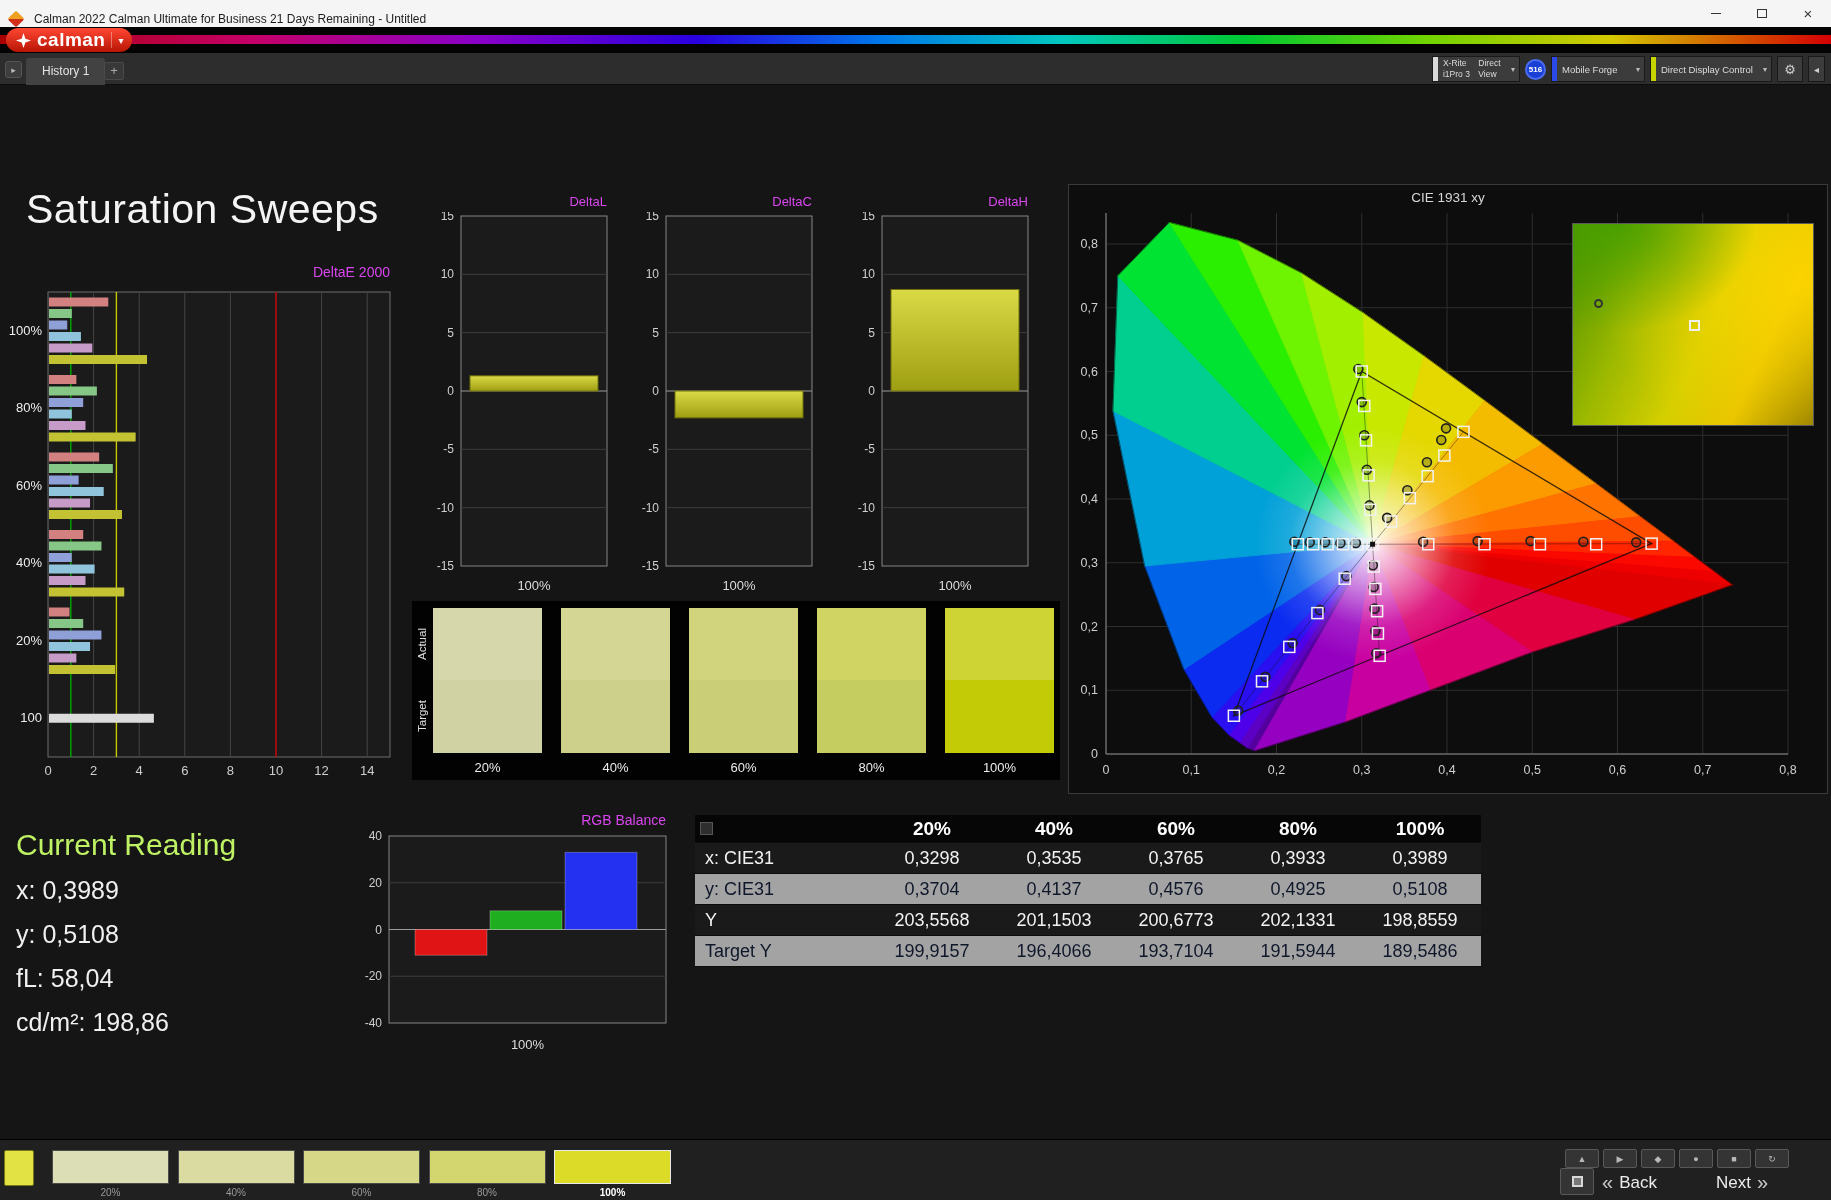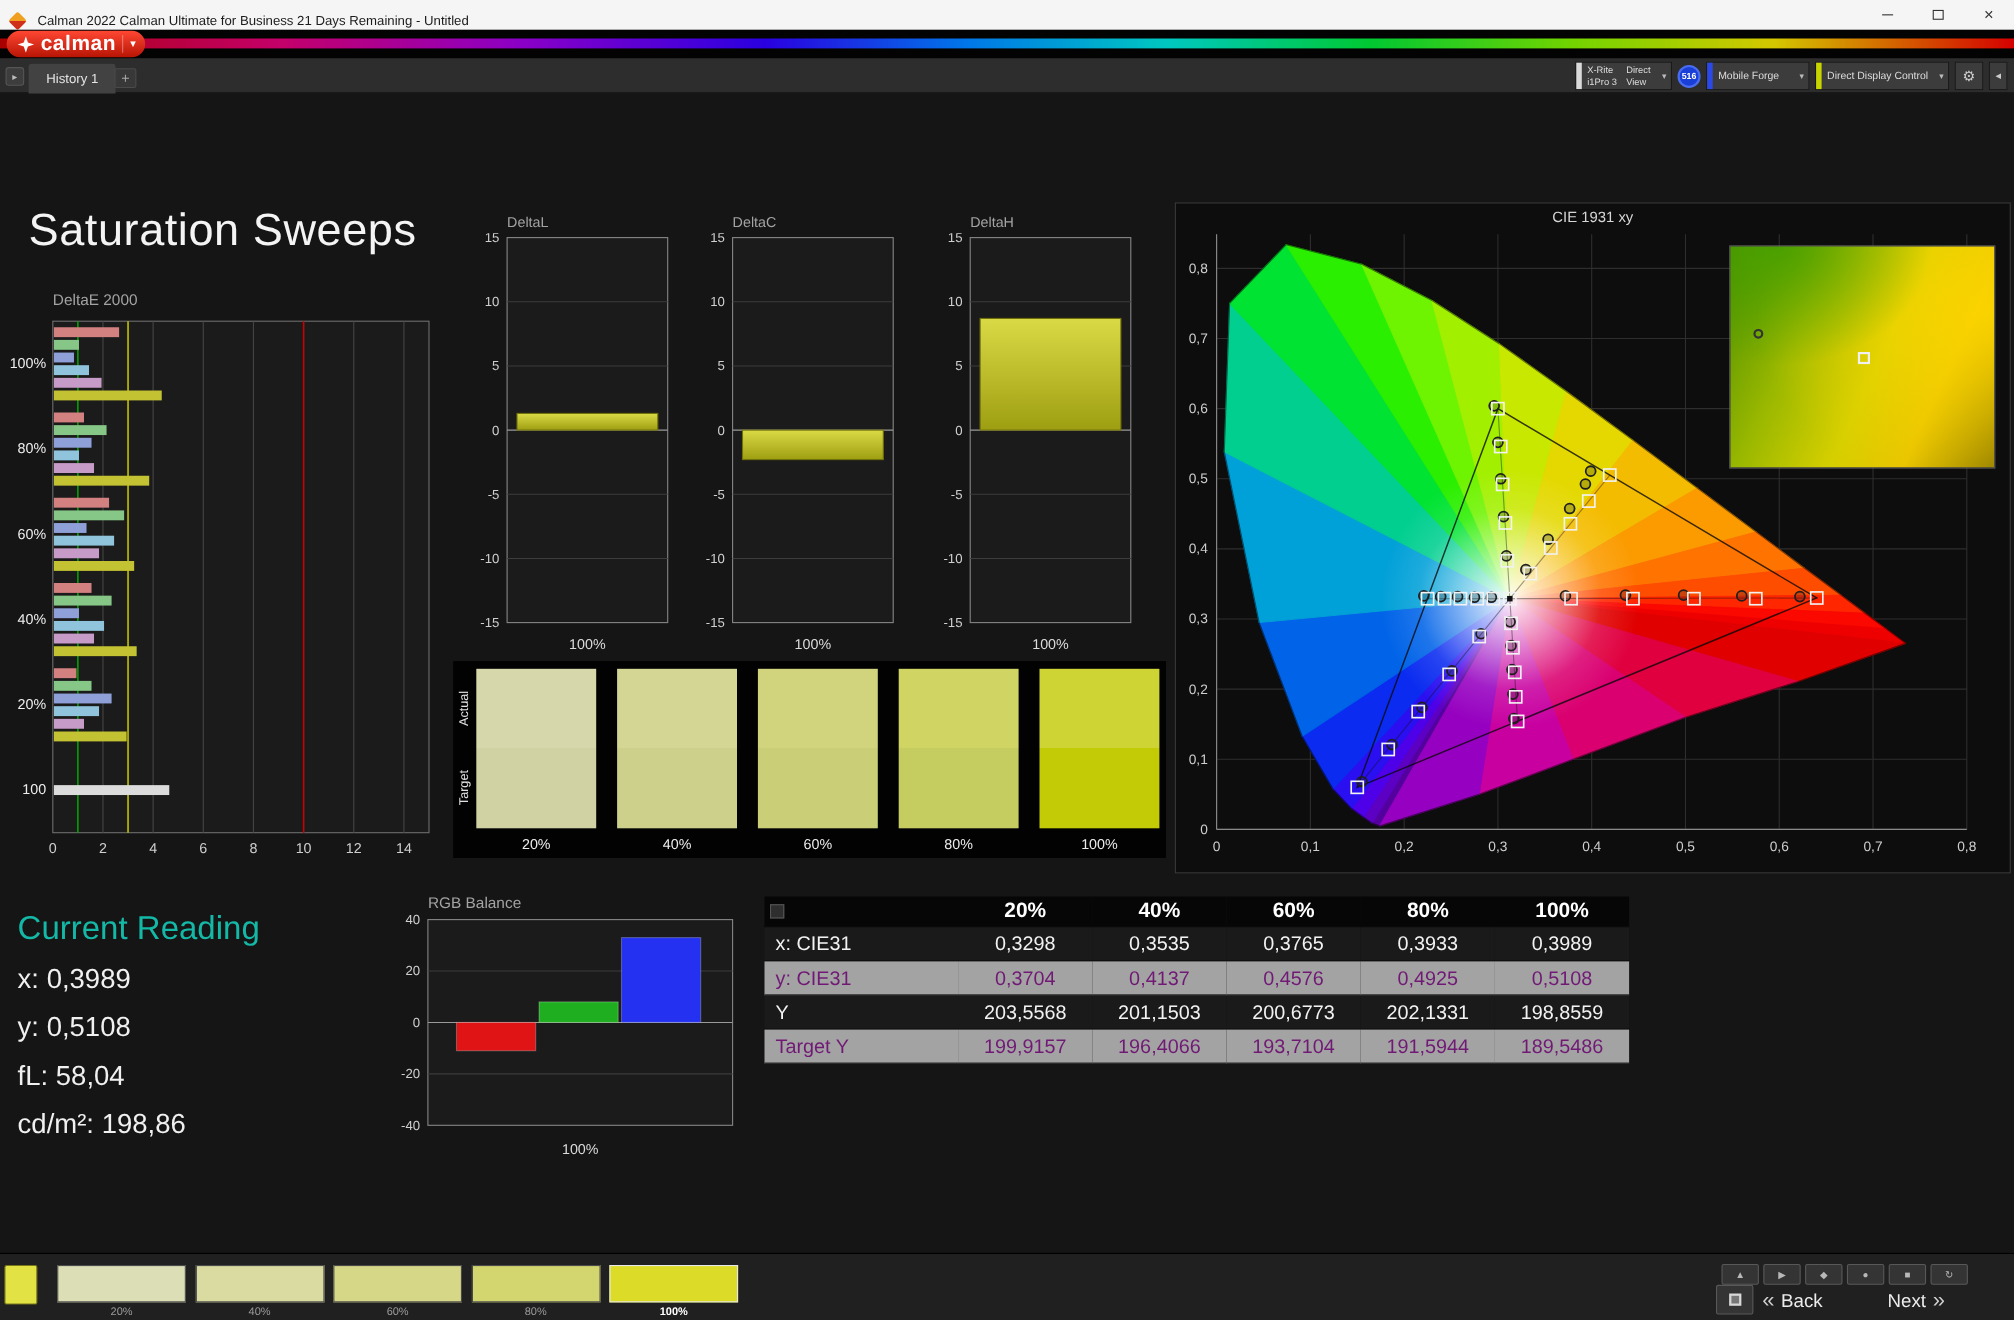--- a/index.html
+++ b/index.html
@@ -38,21 +38,21 @@
   .chip-1l{font-size:9.5px}
   #chip-source .chip-1l{width:70px}
   #chip-display .chip-1l{width:98px}
   .chip-caret{font-size:8px;color:#bbb;margin:0 4px}
   #badge{width:21px;height:21px;border-radius:50%;background:#1a3fd6;border:2px solid #4a6cf0;color:#fff;font-size:8px;font-weight:bold;display:flex;align-items:center;justify-content:center}
   .sqbtn{width:26px;height:26px;background:#3c3c3c;border:1px solid #191919;color:#ccc;font-size:13px;display:flex;align-items:center;justify-content:center}
   .sqbtn.narrow{width:17px;font-size:10px}
 
   
   #page-title{position:absolute;left:26px;top:186px;font-size:41px;color:#f4f4f4;letter-spacing:.5px}
-  .chart-title{position:absolute;font-size:14px;color:#a3a3a3;text-align:left}
+  .chart-title{position:absolute;font-size:14px;color:#d946ef;text-align:right}
   #deltae-title{left:48px;top:264px;width:342px}
   #dl-title{left:461px;top:194px;width:146px;font-size:13px}
   #dc-title{left:666px;top:194px;width:146px;font-size:13px}
   #dh-title{left:882px;top:194px;width:146px;font-size:13px}
   #rgb-title{left:389px;top:812px;width:277px}
   svg.chart{position:absolute}
   #deltae-svg{left:4px;top:290px}
   #dl-svg{left:413px;top:212px}
   #dc-svg{left:618px;top:212px}
   #dh-svg{left:834px;top:212px}
@@ -74,30 +74,30 @@
   #cie-svg{position:absolute;left:0;top:0}
   #cie-inset{position:absolute;left:503px;top:38px;width:242px;height:203px;border:1px solid #5a5a5a;
     background:
       radial-gradient(130% 120% at 18% 0%, rgba(70,160,0,.9), rgba(70,160,0,0) 45%),
       radial-gradient(150% 140% at 100% 30%, rgba(255,215,0,.85), rgba(255,215,0,0) 60%),
       linear-gradient(115deg,#4c8f00 0%,#9ab800 30%,#d6cf00 55%,#e8c400 75%,#8f7a00 100%)}
   #inset-circle{position:absolute;left:21px;top:75px;width:9px;height:9px;border:2px solid #333;border-radius:50%}
   #inset-square{position:absolute;left:116px;top:96px;width:11px;height:11px;border:2px solid #f0f0f0}
 
   
-  #reading-title{position:absolute;left:16px;top:828px;font-size:30px;color:#14b8a6}
+  #reading-title{position:absolute;left:16px;top:828px;font-size:30px;color:#bef264}
   .reading-line{position:absolute;left:16px;font-size:25px;color:#f0f0f0}
 
   
   #meas-table{position:absolute;left:695px;top:815px}
   .trow{display:grid;grid-template-columns:176px repeat(5,122px)}
   .tcell{display:flex;align-items:center;justify-content:center;height:31px;font-size:18px;border-bottom:1px solid #0c0c0c}
   .trow.thead .tcell{background:#060606;color:#fff;font-weight:bold;font-size:19px;height:28px}
   .trow.dark .tcell{background:#1a1a1a;color:#f2f2f2}
-  .trow.gray .tcell{background:#a3a3a3;color:#701a75}
+  .trow.gray .tcell{background:#a3a3a3;color:#0f172a}
   .tcell.tlabel{justify-content:flex-start;padding-left:10px}
   .tcell.corner{justify-content:flex-start;padding-left:5px}
   .corner-sq{width:13px;height:13px;background:#2e2e2e;border:1px solid #555;display:block}
 
   
   #bottombar{position:absolute;left:0;top:1139px;width:100%;height:61px;background:#202020;border-top:1px solid #000}
   #corner-patch{position:absolute;left:4px;top:10px;width:30px;height:36px;background:#e2e244;border:1px solid #77771a;border-radius:2px}
   .thumb{position:absolute;top:10px;width:117px;height:34px;border:1px solid #4a4a4a}
   .thumb.active{border:1px solid #e8e8e8}
   .thumb-label{position:absolute;top:47px;width:117px;text-align:center;font-size:10px;color:#9a9a9a}

